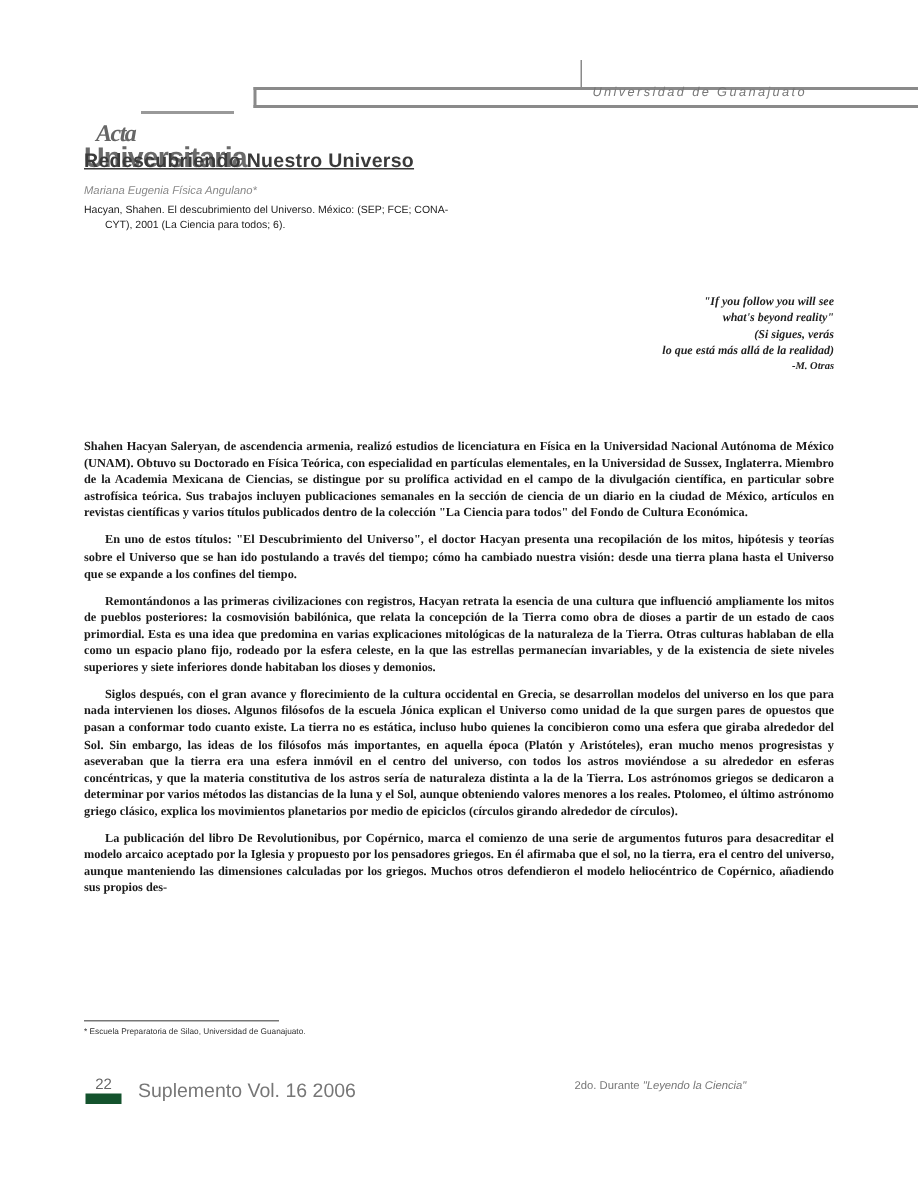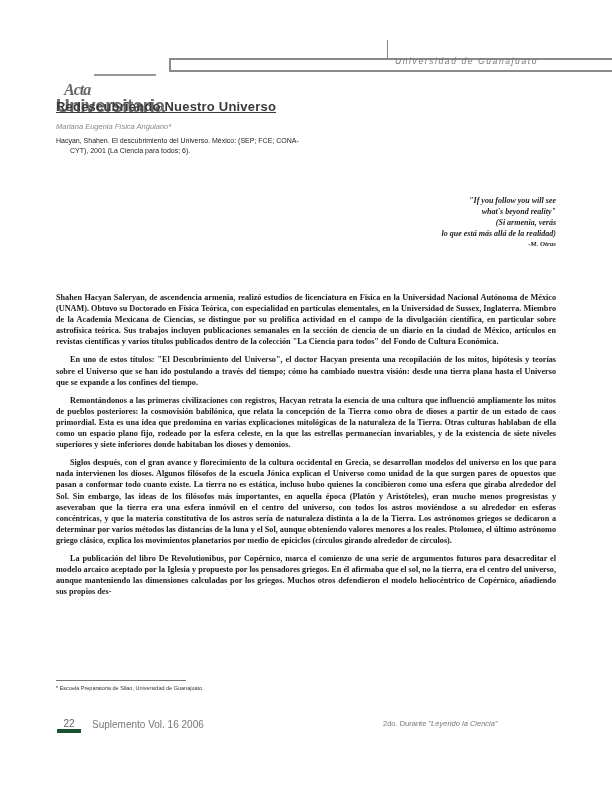--- a/index.html
+++ b/index.html
@@ -22,22 +22,22 @@
     .epigraph { position: absolute; right: 56px; top: 195px; text-align: right; font-family: "Liberation Serif", serif; font-style: italic; font-weight: bold; font-size: 8px; line-height: 11px; color: #222; }
     .epigraph .sig { font-size: 7px; }
 
     .body-text { position: absolute; left: 56px; top: 264px; width: 500px; font-family: "Liberation Serif", serif; font-weight: bold; font-size: 8.2px; line-height: 11.1px; color: #1a1a1a; text-align: justify; margin-top: 28px; }
     .body-text p { margin: 0 0 7px 0; text-indent: 14px; }
     .body-text p.first { text-indent: 0; }
 
     .fn-rule { position: absolute; left: 56px; top: 680px; width: 130px; height: 1px; background: #777; }
     .footnote { position: absolute; left: 56px; top: 685px; font-family: "Liberation Sans", sans-serif; font-size: 5.5px; color: #333; }
 
-    .page-num { position: absolute; left: 57px; top: 718px; width: 24px; text-align: center; font-family: "Liberation Sans", sans-serif; font-size: 10px; color: #666; border-bottom: 4px solid #14532d; line-height: 11px; }
-    .footer-left { position: absolute; left: 92px; top: 719px; font-family: "Liberation Sans", sans-serif; font-size: 10px; color: #777; }
+    .page-num { position: absolute; left: 57px; top: 718px; width: 24px; text-align: center; font-family: "Liberation Sans", sans-serif; font-size: 10px; color: #666; border-bottom: 7px solid #14532d; line-height: 11px; }
+    .footer-left { position: absolute; left: 92px; top: 719px; font-family: "Liberation Sans", sans-serif; font-size: 13px; color: #777; }
     .footer-right { position: absolute; left: 383px; top: 719px; font-family: "Liberation Sans", sans-serif; font-size: 7.5px; color: #777; }
     .footer-right i { font-style: italic; }
   </style>
 </head>
 <body>
 
 <div class="logo">
   <span class="logo-acta">Acta</span>
   <span class="logo-univ">Universitaria</span>
   <span class="logo-sub"></span>
@@ -50,21 +50,21 @@
 <div class="title">Redescubriendo Nuestro Universo</div>
 <div class="author">Mariana Eugenia Física Angulano*</div>
 <div class="ref">
   <span>Hacyan, Shahen. El descubrimiento del Universo. México: (SEP; FCE; CONA-</span>
   <span class="l2">CYT), 2001 (La Ciencia para todos; 6).</span>
 </div>
 
 <div class="epigraph">
   <div>"If you follow you will see</div>
   <div>what's beyond reality"</div>
-  <div>(Si armenia, verás</div>
+  <div>(Si sigues, verás</div>
   <div>lo que está más allá de la realidad)</div>
   <div class="sig">-M. Otras</div>
 </div>
 
 <div class="body-text">
   <p class="first">Shahen Hacyan Saleryan, de ascendencia armenia, realizó estudios de licenciatura en Física en la Universidad Nacional Autónoma de México (UNAM). Obtuvo su Doctorado en Física Teórica, con especialidad en partículas elementales, en la Universidad de Sussex, Inglaterra. Miembro de la Academia Mexicana de Ciencias, se distingue por su prolífica actividad en el campo de la divulgación científica, en particular sobre astrofísica teórica. Sus trabajos incluyen publicaciones semanales en la sección de ciencia de un diario en la ciudad de México, artículos en revistas científicas y varios títulos publicados dentro de la colección "La Ciencia para todos" del Fondo de Cultura Económica.</p>
   <p>En uno de estos títulos: "El Descubrimiento del Universo", el doctor Hacyan presenta una recopilación de los mitos, hipótesis y teorías sobre el Universo que se han ido postulando a través del tiempo; cómo ha cambiado nuestra visión: desde una tierra plana hasta el Universo que se expande a los confines del tiempo.</p>
   <p>Remontándonos a las primeras civilizaciones con registros, Hacyan retrata la esencia de una cultura que influenció ampliamente los mitos de pueblos posteriores: la cosmovisión babilónica, que relata la concepción de la Tierra como obra de dioses a partir de un estado de caos primordial. Esta es una idea que predomina en varias explicaciones mitológicas de la naturaleza de la Tierra. Otras culturas hablaban de ella como un espacio plano fijo, rodeado por la esfera celeste, en la que las estrellas permanecían invariables, y de la existencia de siete niveles superiores y siete inferiores donde habitaban los dioses y demonios.</p>
   <p>Siglos después, con el gran avance y florecimiento de la cultura occidental en Grecia, se desarrollan modelos del universo en los que para nada intervienen los dioses. Algunos filósofos de la escuela Jónica explican el Universo como unidad de la que surgen pares de opuestos que pasan a conformar todo cuanto existe. La tierra no es estática, incluso hubo quienes la concibieron como una esfera que giraba alrededor del Sol. Sin embargo, las ideas de los filósofos más importantes, en aquella época (Platón y Aristóteles), eran mucho menos progresistas y aseveraban que la tierra era una esfera inmóvil en el centro del universo, con todos los astros moviéndose a su alrededor en esferas concéntricas, y que la materia constitutiva de los astros sería de naturaleza distinta a la de la Tierra. Los astrónomos griegos se dedicaron a determinar por varios métodos las distancias de la luna y el Sol, aunque obteniendo valores menores a los reales. Ptolomeo, el último astrónomo griego clásico, explica los movimientos planetarios por medio de epiciclos (círculos girando alrededor de círculos).</p>
   <p>La publicación del libro De Revolutionibus, por Copérnico, marca el comienzo de una serie de argumentos futuros para desacreditar el modelo arcaico aceptado por la Iglesia y propuesto por los pensadores griegos. En él afirmaba que el sol, no la tierra, era el centro del universo, aunque manteniendo las dimensiones calculadas por los griegos. Muchos otros defendieron el modelo heliocéntrico de Copérnico, añadiendo sus propios des-</p>

